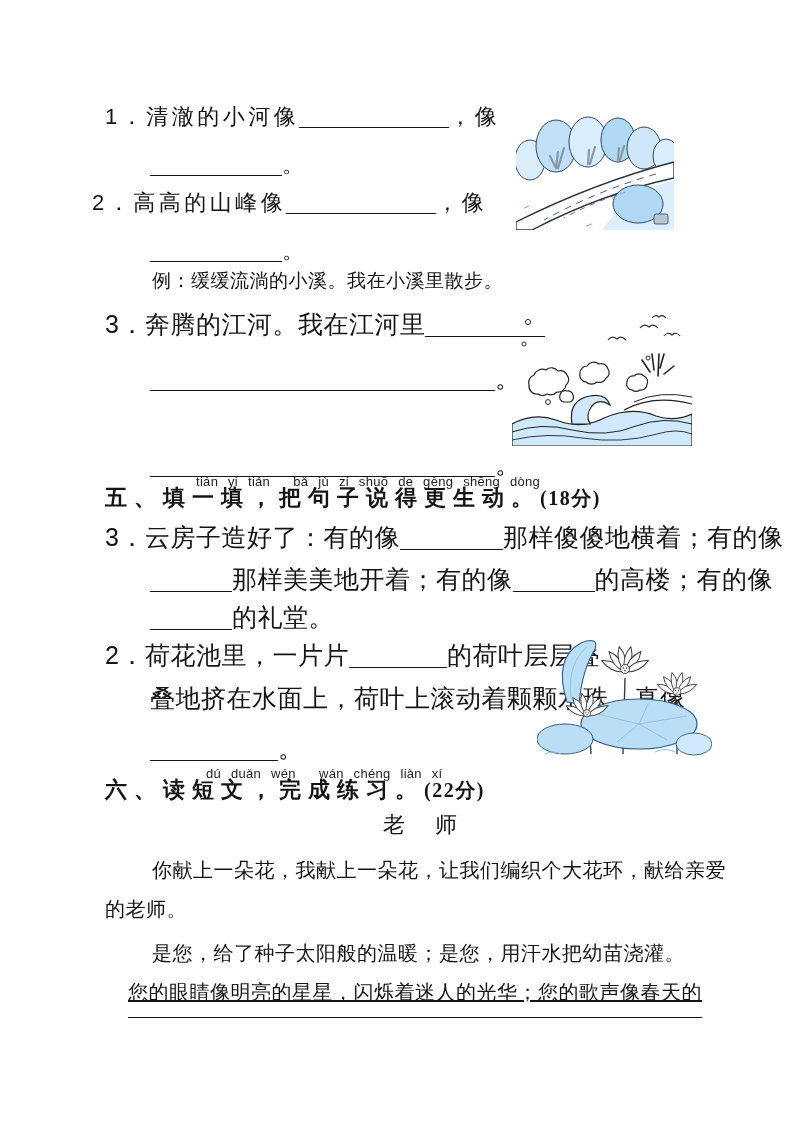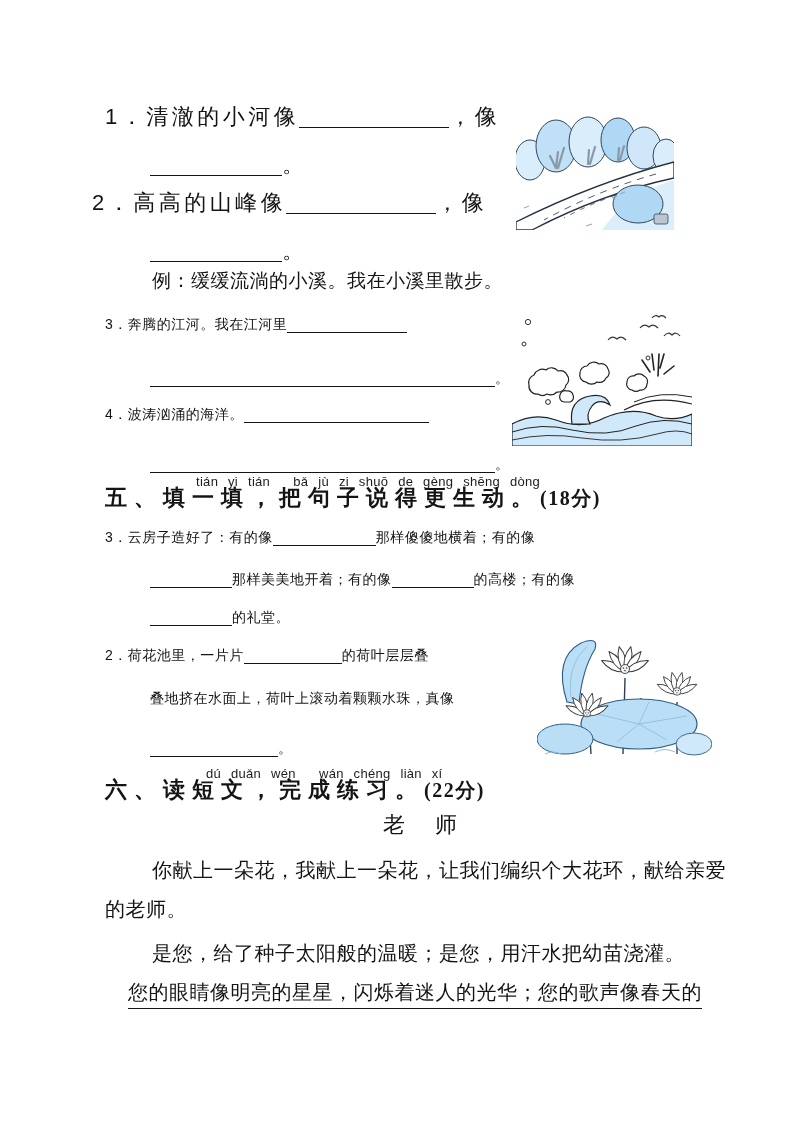--- a/index.html
+++ b/index.html
@@ -1,29 +1,29 @@
 <!DOCTYPE html>
 <html><head>
 <meta charset="utf-8">
 <style>
   html,body{margin:0;padding:0;background:#fff;}
   .page{
     position:relative;width:793px;height:1122px;background:#ffffff;
     font-family:"Liberation Sans",sans-serif;color:#141414;overflow:hidden;
   }
-  .line{position:absolute;white-space:nowrap;font-size:14px;line-height:26px;letter-spacing:0.5px;}
+  .line{position:absolute;white-space:nowrap;font-size:25px;line-height:26px;letter-spacing:0.5px;}
   .sp{font-size:22px;letter-spacing:3.5px;}            
   .k{font-family:"Liberation Serif",serif;font-size:20px;letter-spacing:0.5px;} 
   .ex{font-size:19px;}
   .pinyin{font-size:13px;letter-spacing:0.3px;word-spacing:6px;color:#1c1c1c;margin-left:36px;}
   .h{font-weight:700;font-size:22px;letter-spacing:7px;font-family:Liberation Serif, serif;}
   .h .score{font-weight:700;letter-spacing:1.5px;font-size:20px;}
   .ptitle{font-size:22px;letter-spacing:4px;}
   .blank{display:inline-block;height:5px;border-bottom:1.6px solid #141414;vertical-align:-4px;}
-  .ul{border-bottom:1.6px solid #141414;padding-bottom:5px;}
+  .ul{border-bottom:1.6px solid #141414;padding-bottom:14px;text-decoration:underline;}
   .illus{position:absolute;}
 </style>
 </head>
 <body>
 
 <div class="page">
 
   <div class="line sp" style="left:105px;top:104px">
     <span>1．清澈的小河像</span><span class="blank" style="width:150px"></span><span>，像</span>
   </div>
@@ -42,23 +42,20 @@
     <span>例：缓缓流淌的小溪。我在小溪里散步。</span>
   </div>
 
   <div class="line" style="left:105px;top:311px">
     <span>3．奔腾的江河。我在江河里</span><span class="blank" style="width:120px"></span>
   </div>
   <div class="line" style="left:150px;top:365px">
     <span class="blank" style="width:345px"></span><span>。</span>
   </div>
 
-  <div class="line" style="left:105px;top:401px">
-    <span>4．波涛汹涌的海洋。</span><span class="blank" style="width:185px"></span>
-  </div>
   <div class="line" style="left:150px;top:451px">
     <span class="blank" style="width:345px"></span><span>。</span>
   </div>
 
   <div class="line pinyin" style="left:160px;top:469px">
     <span>tián yi tián　 bǎ jù zi shuō de gèng shēng dòng</span>
   </div>
   <div class="line h" style="left:105px;top:485px">
     <span>五、填一填，把句子说得更生动。</span><span class="score">(18分)</span>
   </div>

